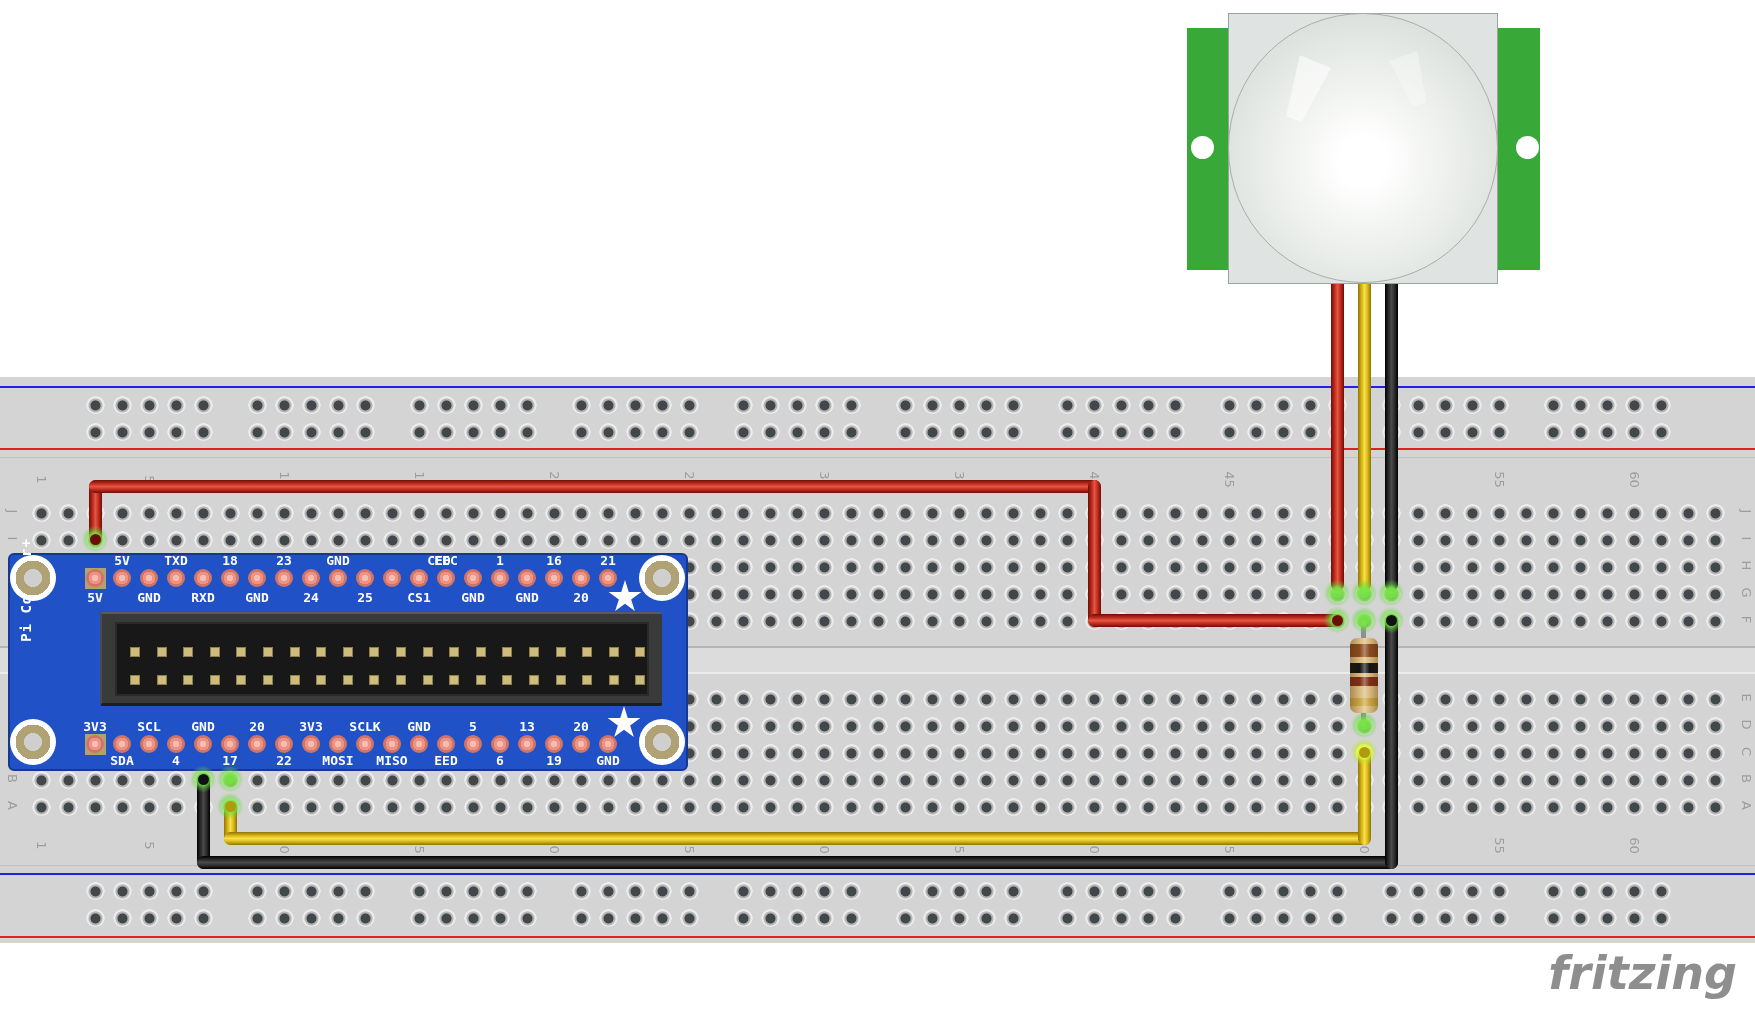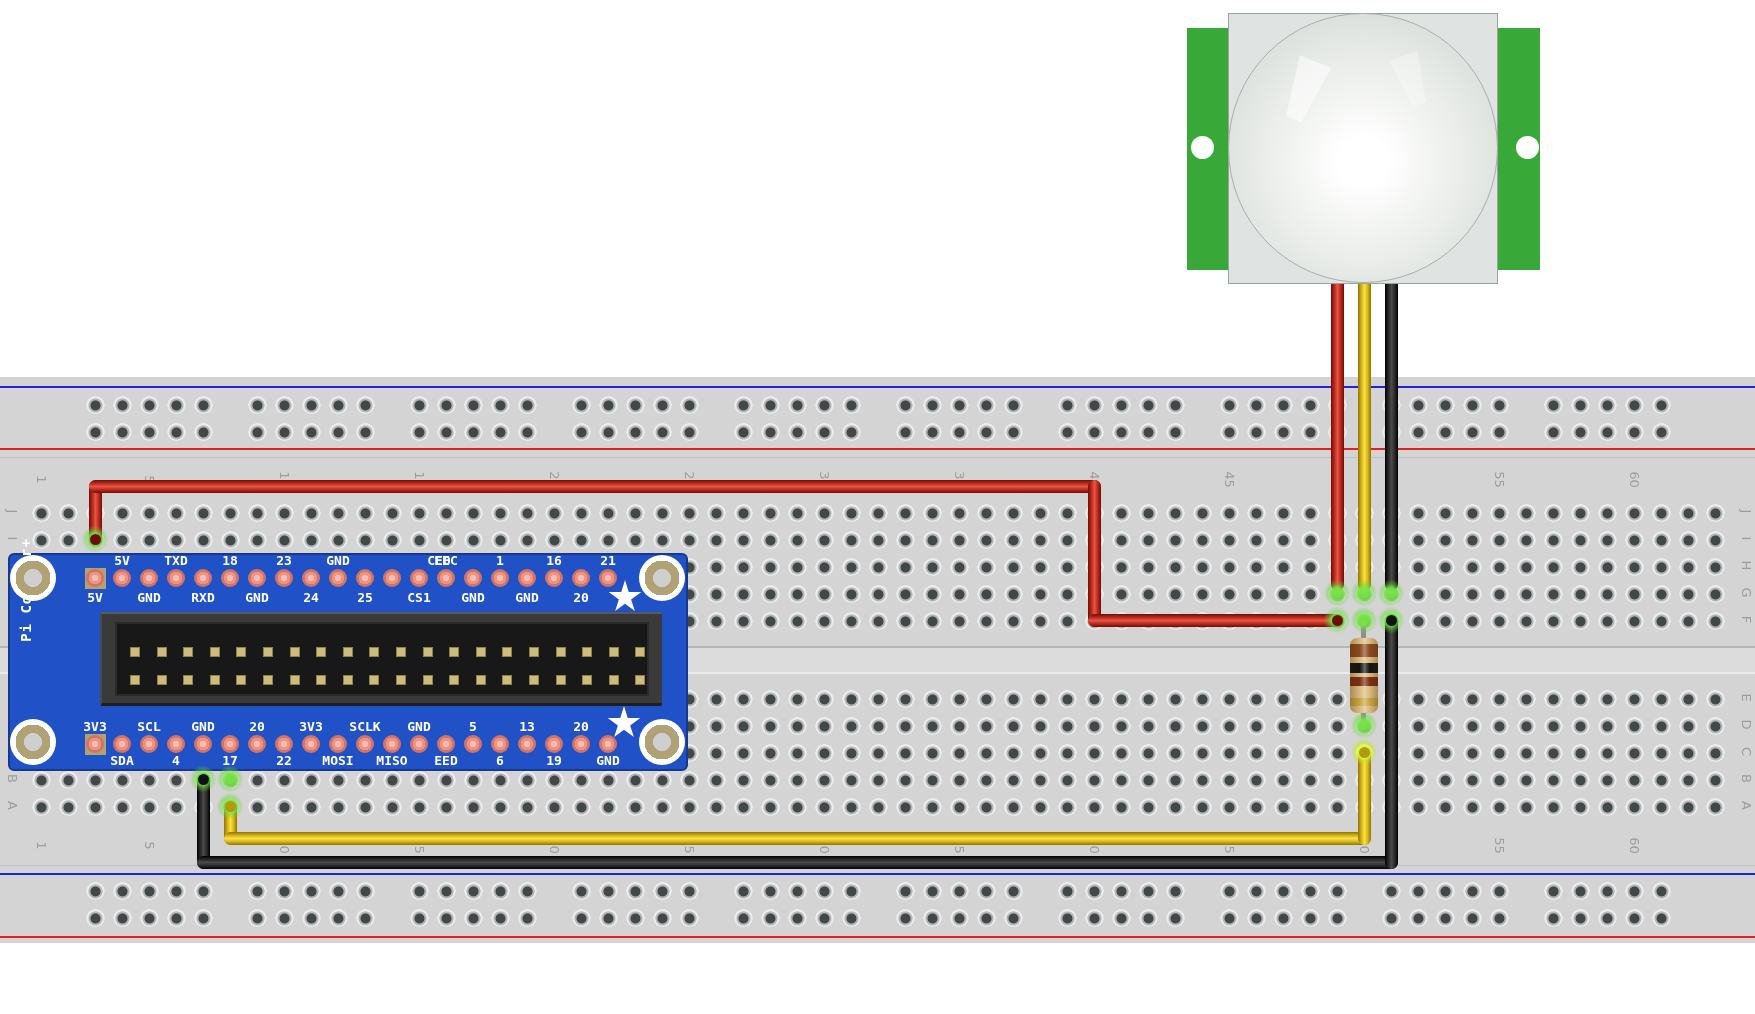--- a/index.html
+++ b/index.html
@@ -1177,13 +1177,14 @@
     <div class="pir-wing" style="left:1498px;top:28px;width:42px;height:242px;"></div>
     <div class="pir-hole" style="left:1191px;top:136px;"></div>
     <div class="pir-hole" style="left:1516px;top:136px;"></div>
     <div id="pir-body"></div>
     <div id="pir-dome" style="left:1228px;top:13px;">
       <div class="pir-glint" style="left:58px;top:45px;width:34px;height:62px;transform:rotate(22deg);clip-path:polygon(0 0,100% 0,78% 100%,30% 100%);"></div>
       <div class="pir-glint" style="left:168px;top:40px;width:30px;height:52px;opacity:.6;transform:rotate(-20deg);clip-path:polygon(0 0,100% 0,70% 100%,22% 100%);"></div>
     </div>
   </div>
 
+  <div id="logo">fritzing</div>
 </div>
 
 </body></html>

